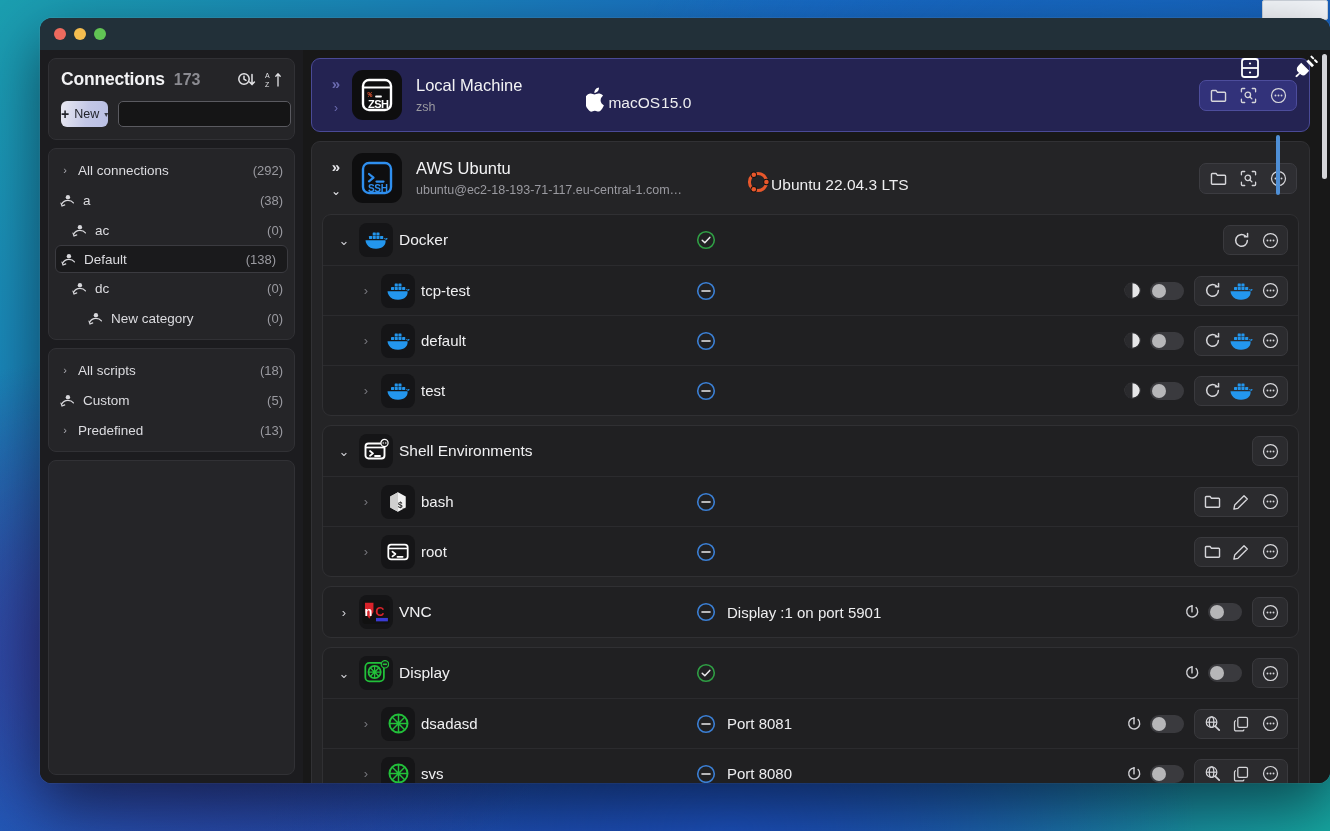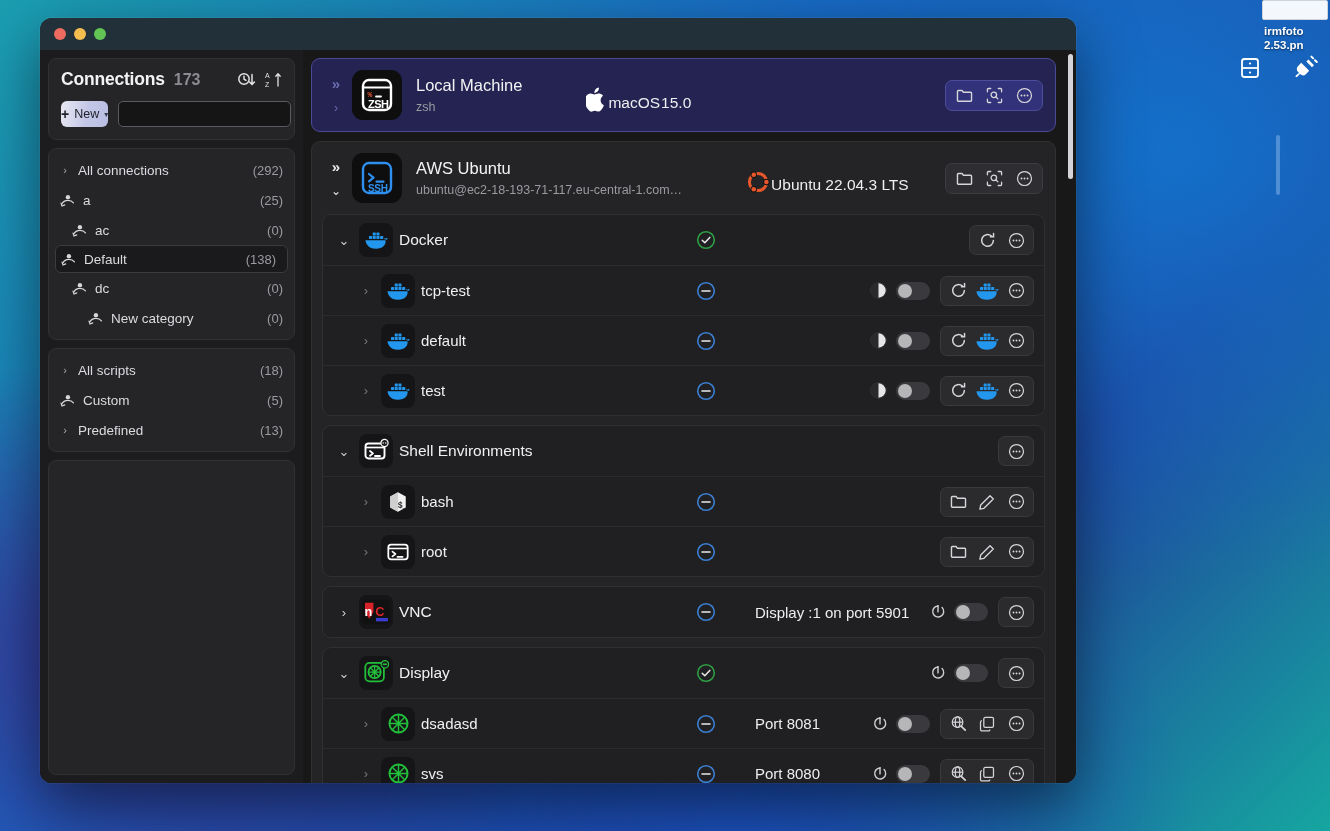--- a/index.html
+++ b/index.html
@@ -19,21 +19,21 @@
     width:66px; height:20px; margin-left:4px; background:#f4f7fb;
     border:1px solid #ced4dc; border-radius:2px;
   }
   .desk-file .fname {
     color:#ffffff; font-size:11.5px; font-weight:bold; line-height:14px;
     text-shadow:0 1px 2px rgba(0,0,0,.55); padding-left:6px; margin-top:4px;
     white-space:nowrap;
   }
   
   .window {
-    position:absolute; left:40px; top:18px; width:1036px; height:765px;
+    position:absolute; left:40px; top:18px; width:1290px; height:765px;
     background:#1d2b33; border-radius:12px;
     box-shadow:0 22px 60px rgba(0,0,0,.5), 0 0 0 1px rgba(255,255,255,.07);
     overflow:hidden; display:flex; flex-direction:column;
   }
   .titlebar {
     height:32px; flex:0 0 32px; background:#223039;
     display:flex; align-items:center; padding-left:14px; gap:8px;
   }
   .dot { width:12px; height:12px; border-radius:50%; }
   .dot.red{background:#ed6a5e;} .dot.yellow{background:#f4bd4f;} .dot.green{background:#61c454;}
@@ -118,21 +118,21 @@
   }
   .grow.child { height:50px; }
   .grow + .grow { border-top:1px solid #2b2b2e; }
   .gchev { width:30px; flex:0 0 30px; text-align:center; color:#cfcfd4; font-size:13px; cursor:pointer; }
   .gchev.r { color:#76767c; }
   .gicon { width:34px; height:34px; flex:0 0 34px; border-radius:8px; background:#151517;
            display:flex; align-items:center; justify-content:center; }
   .gname { margin-left:6px; font-size:15.5px; color:#f0f0f2; white-space:nowrap; }
   .gname.sub { font-size:15px; }
   .stat-abs { position:absolute; left:373px; display:flex; align-items:center; gap:11px; }
-  .stat-txt { font-size:15px; color:#ededef; white-space:nowrap;margin-left:28px; }
+  .stat-txt { font-size:15px; color:#ededef; white-space:nowrap; }
   .rights { margin-left:auto; display:flex; align-items:center; gap:10px; }
   .toggle-grp { display:flex; align-items:center; gap:8px; }
   .tgl { width:34px; height:18px; border-radius:9px; background:#3a3a3e; position:relative; cursor:pointer; }
   .tgl::after { content:""; position:absolute; left:2px; top:2px; width:14px; height:14px;
                 border-radius:50%; background:#b6b6b8; }
   .btngrp { display:flex; align-items:center; background:#2b2b2e; border:1px solid #3a3a3e;
             border-radius:7px; height:30px; padding:0 3px; gap:1px; }
   svg { display:block; }
 </style>
 </head>
@@ -195,21 +195,21 @@
     </div>
           <div class="trow ">
       <span>
               <svg class="cat-ic" viewBox="0 0 20 18" fill="none" stroke="#d8d8dc" stroke-width="1.4" stroke-linecap="round">
       <circle cx="10.5" cy="5" r="2.6" fill="#d8d8dc" stroke="none"></circle>
       <path d="M3 13.5c1.6-3.2 4.5-4.6 7.5-4.6s5.2 1.1 6.6 3"></path>
       <path d="M2.2 12.2l1.2 3.4 3.3-1.3"></path>
               </svg>
             </span>
       <span class="lbl">a</span>
-      <span class="cnt">(25)</span>
+      <span class="cnt">(38)</span>
     </div>
           <div class="trow ind1">
       <span>
               <svg class="cat-ic" viewBox="0 0 20 18" fill="none" stroke="#d8d8dc" stroke-width="1.4" stroke-linecap="round">
       <circle cx="10.5" cy="5" r="2.6" fill="#d8d8dc" stroke="none"></circle>
       <path d="M3 13.5c1.6-3.2 4.5-4.6 7.5-4.6s5.2 1.1 6.6 3"></path>
       <path d="M2.2 12.2l1.2 3.4 3.3-1.3"></path>
               </svg>
             </span>
       <span class="lbl">ac</span>

